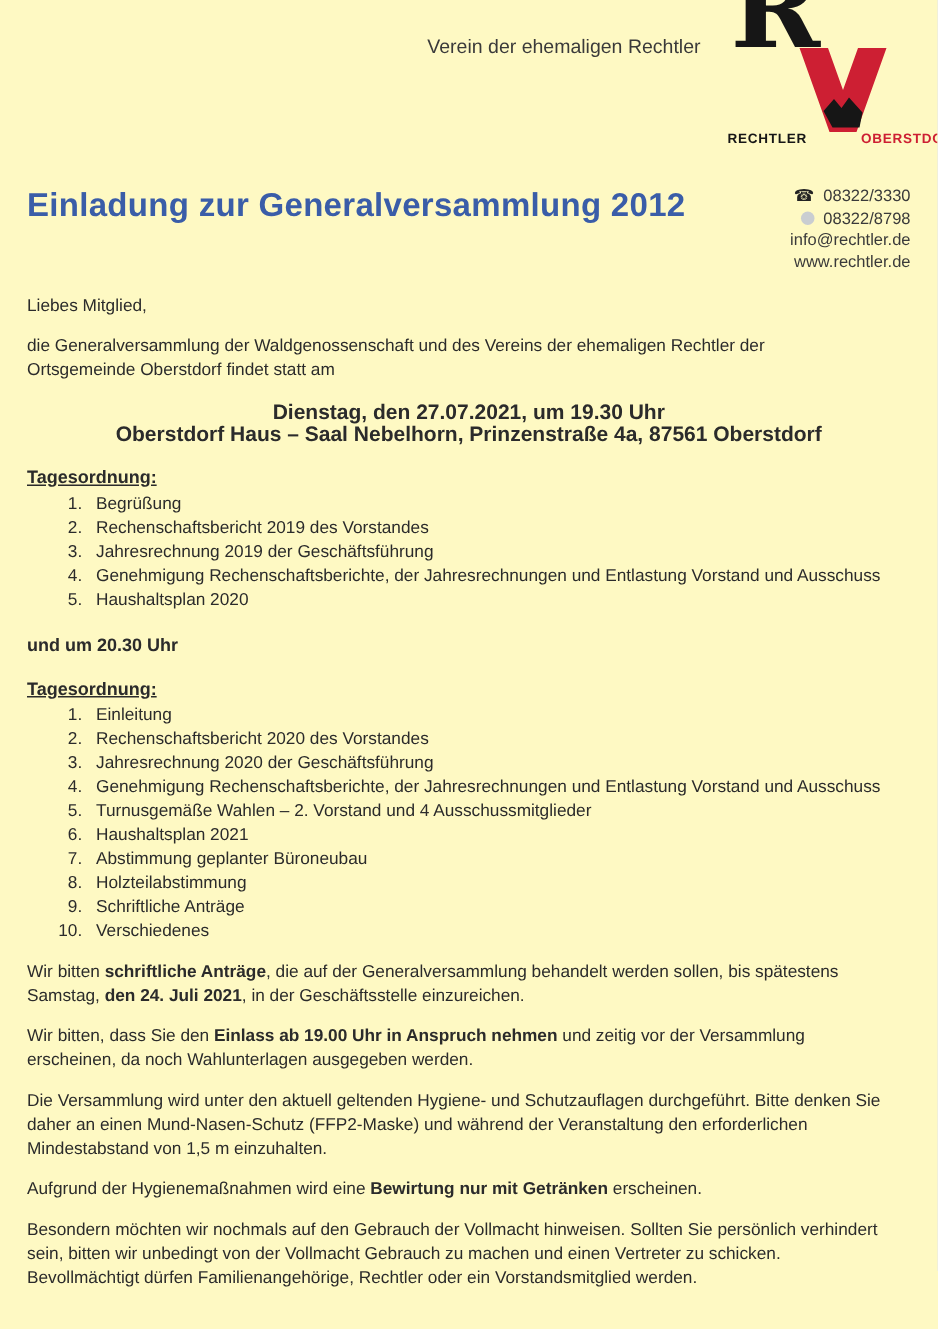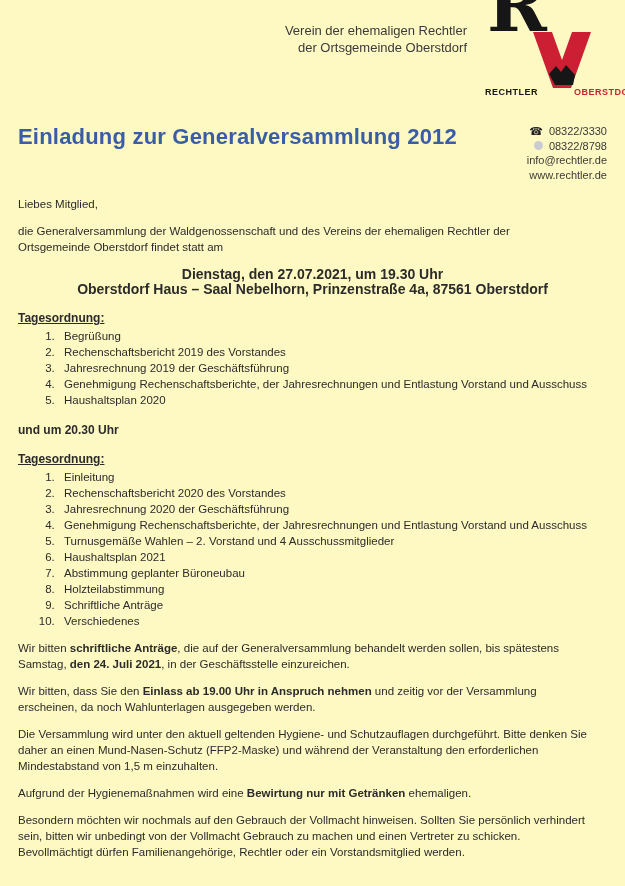--- a/index.html
+++ b/index.html
@@ -39,21 +39,20 @@
   .para .b{font-weight:bold;}
 </style>
 </head>
 <body>
 
 <div class="page">
 
   <div class="header">
     <div class="org-block">
       <div>Verein der ehemaligen Rechtler</div>
-      <div>der Ortsgemeinde Oberstdorf</div>
     </div>
     <div class="logo">
       <div class="logo-mark">
         <span class="logo-r">R</span>
         <svg class="logo-v" width="62" height="56" viewBox="0 0 62 56">
           <polygon points="2,0 21,0 31,28 41,0 60,0 40,56 22,56" fill="#cd1f33"></polygon>
           <polygon points="18,42 25,34 30,40 35,33 44,43 42,53 24,53" fill="#161616"></polygon>
         </svg>
       </div>
       <div class="logo-wordmark">
@@ -119,17 +118,17 @@
       <li>Verschiedenes</li>
     </ol>
   </div>
 
   <div class="para"><span>Wir bitten </span><span class="b">schriftliche Anträge</span><span>, die auf der Generalversammlung behandelt werden sollen, bis spätestens Samstag, </span><span class="b">den 24. Juli 2021</span><span>, in der Geschäftsstelle einzureichen.</span></div>
 
   <div class="para"><span>Wir bitten, dass Sie den </span><span class="b">Einlass ab 19.00 Uhr in Anspruch nehmen</span><span> und zeitig vor der Versammlung erscheinen, da noch Wahlunterlagen ausgegeben werden.</span></div>
 
   <div class="para"><span>Die Versammlung wird unter den aktuell geltenden Hygiene- und Schutzauflagen durchgeführt. Bitte denken Sie daher an einen Mund-Nasen-Schutz (FFP2-Maske) und während der Veranstaltung den erforderlichen Mindestabstand von 1,5 m einzuhalten.</span></div>
 
-  <div class="para"><span>Aufgrund der Hygienemaßnahmen wird eine </span><span class="b">Bewirtung nur mit Getränken</span><span> ehemaligen.</span></div>
+  <div class="para"><span>Aufgrund der Hygienemaßnahmen wird eine </span><span class="b">Bewirtung nur mit Getränken</span><span> erscheinen.</span></div>
 
   <div class="para"><span>Besondern möchten wir nochmals auf den Gebrauch der Vollmacht hinweisen. Sollten Sie persönlich verhindert sein, bitten wir unbedingt von der Vollmacht Gebrauch zu machen und einen Vertreter zu schicken. Bevollmächtigt dürfen Familienangehörige, Rechtler oder ein Vorstandsmitglied werden.</span></div>
 
 </div>
 
 </body></html>

